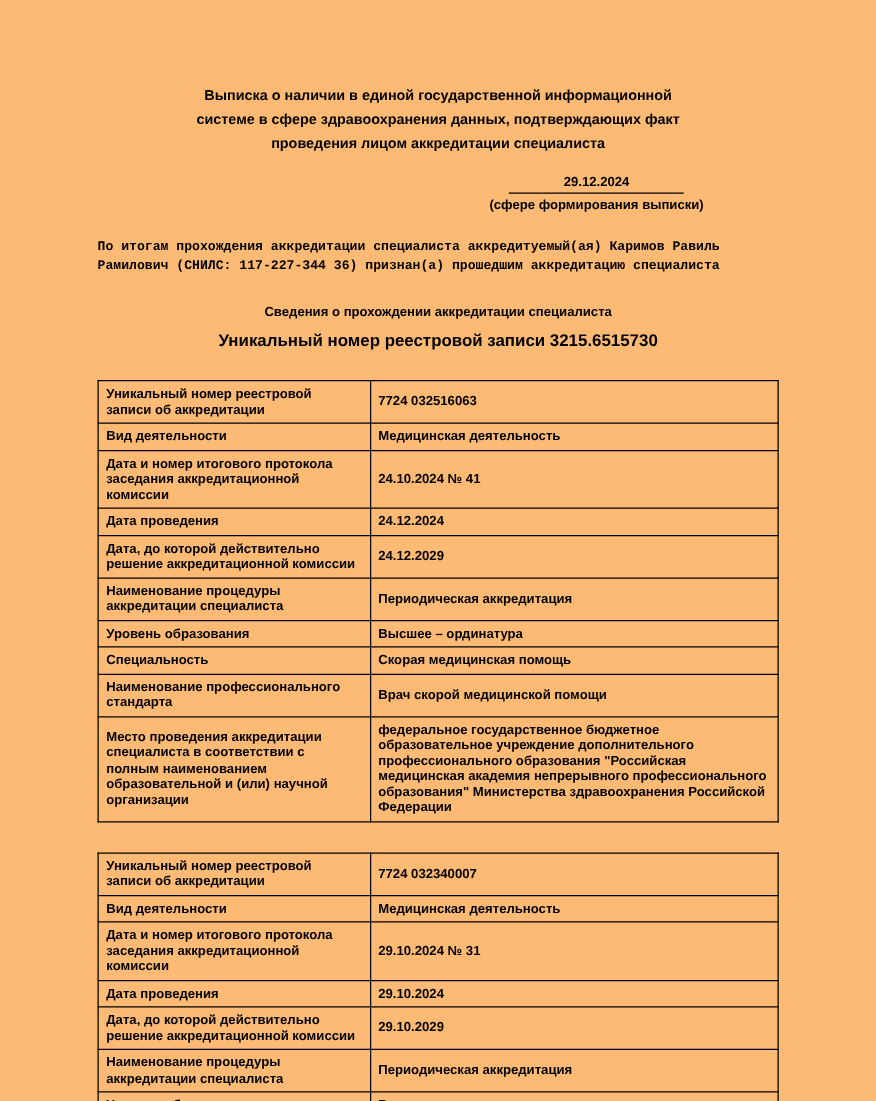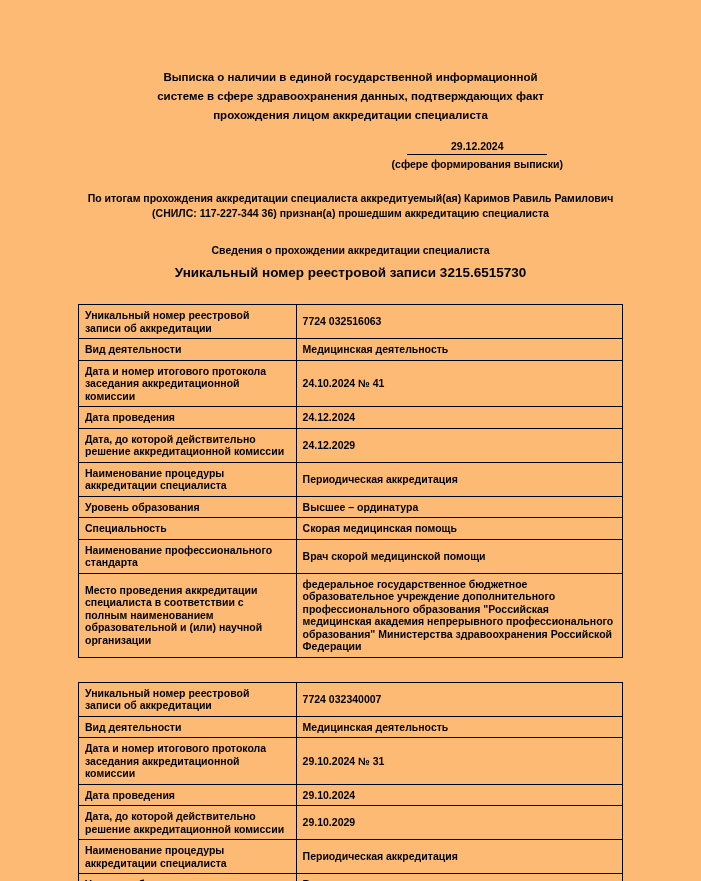--- a/index.html
+++ b/index.html
@@ -37,22 +37,22 @@
     min-width: 140px;
     border-bottom: 1.5px solid #000000;
     padding-bottom: 1px;
   }
   .date-caption {
     padding-top: 2px;
   }
   .intro {
     font-size: 10.5px;
     line-height: 14.5px;
-    text-align: center;
     margin-bottom: 24px;
+    font-family: Liberation Mono, monospace;
   }
   .section-heading {
     font-size: 10.5px;
     text-align: center;
     margin-bottom: 9px;
   }
   .registry-heading {
     font-size: 13.5px;
     text-align: center;
     margin-bottom: 12px;
@@ -76,21 +76,21 @@
   td.value-cell  { width: 60%; padding-left: 10px; }
 </style>
 </head>
 <body>
 
 <div class="page">
 
   <div class="title">
     <div>Выписка о наличии в единой государственной информационной</div>
     <div>системе в сфере здравоохранения данных, подтверждающих факт</div>
-    <div>прохождения лицом аккредитации специалиста</div>
+    <div>проведения лицом аккредитации специалиста</div>
   </div>
 
   <div class="date-block">
     <div class="date-value">29.12.2024</div>
     <div class="date-caption">(сфере формирования выписки)</div>
   </div>
 
   <p class="intro">По итогам прохождения аккредитации специалиста аккредитуемый(ая) Каримов Равиль Рамилович (СНИЛС: 117-227-344 36) признан(а) прошедшим аккредитацию специалиста</p>
 
   <div class="section-heading">Сведения о прохождении аккредитации специалиста</div>

